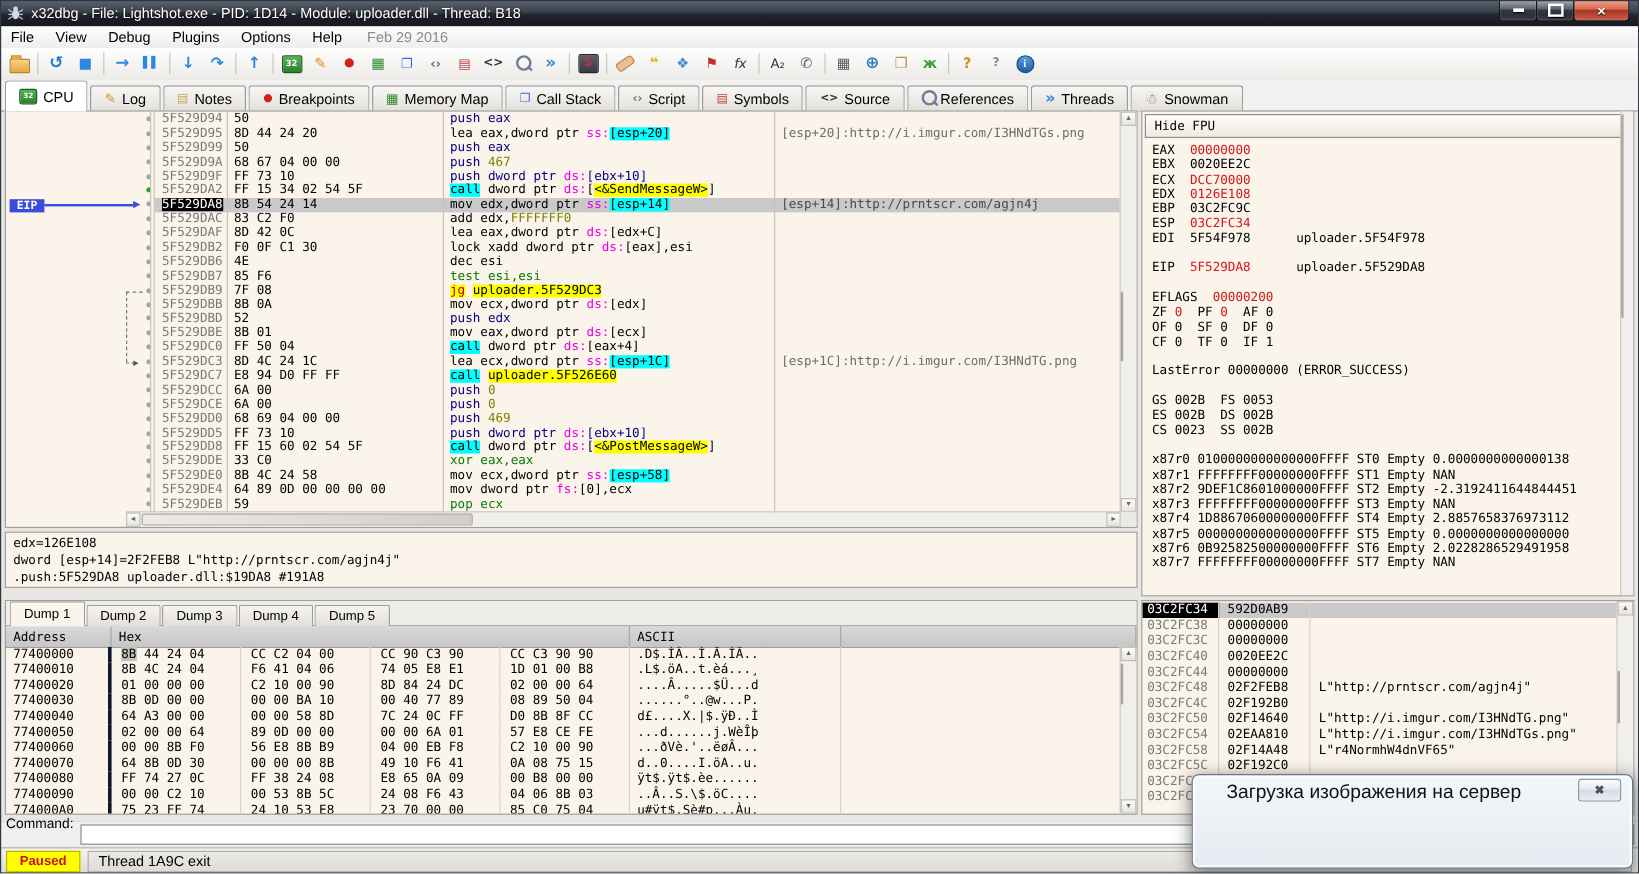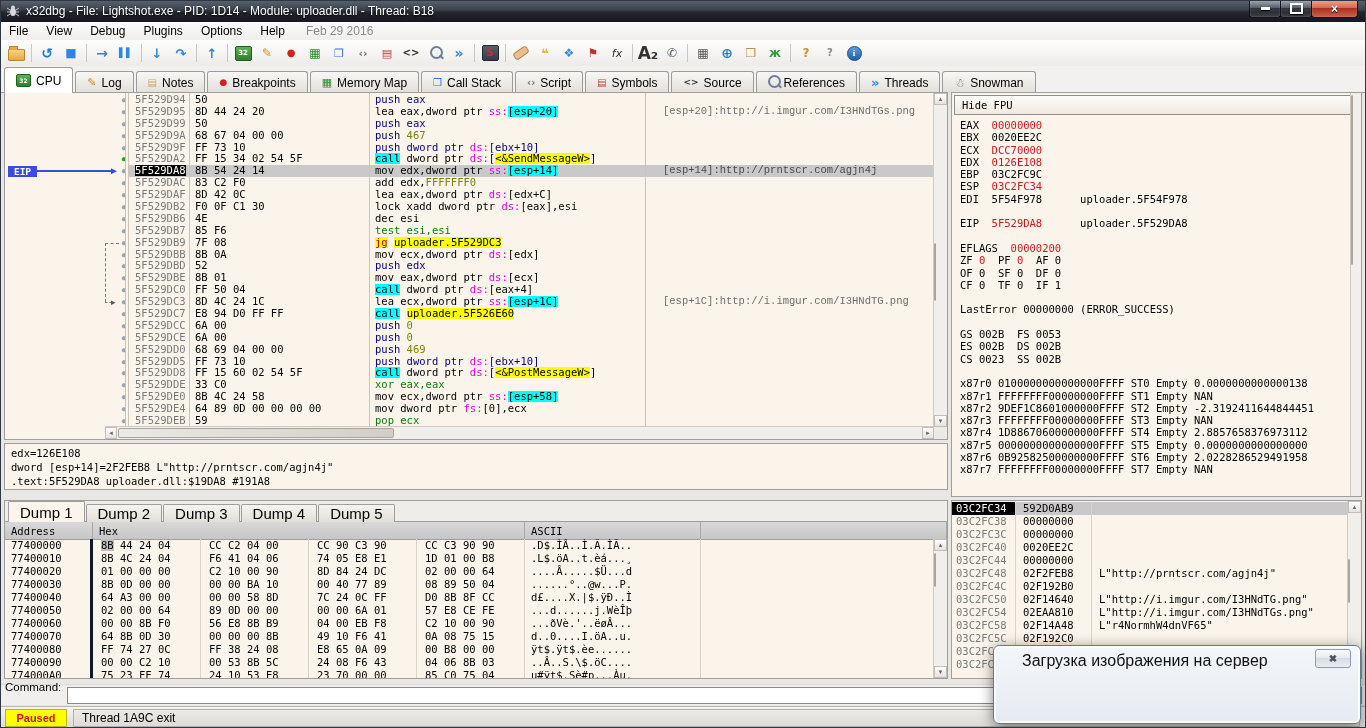--- a/index.html
+++ b/index.html
@@ -66,21 +66,21 @@
   #drows{position:absolute;left:0;top:1px;right:13px;bottom:12px;overflow:hidden;}
   .drow{display:grid;grid-template-columns:126px 60px 180px 276px 1fr;height:11.9px;line-height:11.9px;
     font-family:"DejaVu Sans Mono",monospace;font-size:10.5px;white-space:pre;overflow:hidden;}
   .gcell{text-align:right;padding-right:5px;}
   .dot{font-size:7px;color:#9AA6AE;vertical-align:1px;}
   .dot.green{color:#17A817;}
   .acell{color:#7A7A7A;padding-left:4px;}
   .acell .eipaddr{background:#000;color:#FFF;}
   .bcell{color:#000;padding-left:4px;}
   .icell{padding-left:4px;}
-  .ccell{color:#6E6E6E;padding-left:16px;font-family:Liberation Mono, monospace;}
+  .ccell{color:#6E6E6E;padding-left:4px;}
   .drow.sel{background:linear-gradient(to right,rgba(0,0,0,0) 0 124px,#C9C9C9 124px);}
   .drow.sel .ccell{color:#4A4A4A;}
   .c-plain{color:#000;} .c-push{color:#000080;} .c-grn{color:#0A7A0A;} .c-num{color:#808000;}
   .c-seg{color:#E800E8;} .c-mem{background:#00FFFF;color:#000;} .c-callmn{background:#00FFFF;color:#000;}
   .c-sym{background:#FFFF00;color:#000;} .c-jcc{background:#FFFF00;color:#C00000;} .c-jdst{background:#FFFF00;color:#000;}
   .vline{position:absolute;top:0;bottom:12px;width:1px;background:#CCC3B6;}
   #eipbadge{position:absolute;left:3px;width:29px;height:11px;background:#3A4BE0;color:#FFF;
     font-family:"DejaVu Sans Mono",monospace;font-size:9.5px;font-weight:bold;display:flex;align-items:center;justify-content:center;}
   #eipline{position:absolute;left:32px;width:74px;height:2px;background:#3A4BE0;}
   #eiparrow{position:absolute;color:#3A4BE0;font-size:10px;line-height:10px;}
@@ -105,21 +105,21 @@
   #rlines{position:absolute;left:8px;top:26px;right:12px;bottom:2px;overflow:hidden;}
   .rline{height:12.3px;line-height:12.3px;font-family:"DejaVu Sans Mono",monospace;font-size:10.5px;white-space:pre;}
   .rr{color:#D01818;} .rk{color:#000;}
 
   
   #infobox{padding:2px 6px;}
   .iline{height:14px;line-height:14px;font-family:"DejaVu Sans Mono",monospace;font-size:10.5px;white-space:pre;color:#000;}
 
   
   #dumptabs{height:20px;display:flex;align-items:flex-end;background:#EFEDE9;border-bottom:1px solid #9E9E9E;padding-left:3px;}
-  .dtab{height:17px;padding:0 11px;font-size:15px;display:flex;align-items:center;margin-right:1px;
+  .dtab{height:17px;padding:0 11px;font-size:11px;display:flex;align-items:center;margin-right:1px;
     border:1px solid #9E9E9E;border-bottom:none;border-radius:2px 2px 0 0;
     background:linear-gradient(#F6F4F0,#E2DFD9);position:relative;top:1px;}
   .dtab.active{background:#FBF4EA;height:20px;z-index:2;}
   #dumphdr{height:17px;background:linear-gradient(#D9D9D9,#C6C6C6);border-bottom:1px solid #9E9E9E;
     display:grid;grid-template-columns:88px 432px 176px 1fr;align-items:center;
     font-family:"DejaVu Sans Mono",monospace;font-size:10.5px;color:#000;}
   #dumphdr span{padding-left:6px;border-right:1px solid #A8A8A8;height:100%;display:flex;align-items:center;}
   #dumprows{position:absolute;left:0;top:38px;right:13px;bottom:0;overflow:hidden;}
   .durow{display:grid;grid-template-columns:88px 108px 108px 108px 108px 176px;height:13px;line-height:13px;
     font-family:"DejaVu Sans Mono",monospace;font-size:10.5px;white-space:pre;color:#000;}
@@ -294,21 +294,21 @@
         <span class="ticon" style="color: rgb(60, 140, 208); font-size: 12px;">❖</span>
       </span>
       <span class="tbtn">
         <span class="ticon" style="color: rgb(192, 48, 48); font-size: 12px;">⚑</span>
       </span>
       <span class="tbtn">
         <span class="ticon" style="color: rgb(51, 51, 51); font-size: 11px; font-style: italic;">fx</span>
       </span>
       <span class="tsep"></span>
       <span class="tbtn">
-        <span class="ticon" style="color: rgb(51, 51, 51); font-size: 17px; font-weight: bold;">A₂</span>
+        <span class="ticon" style="color: rgb(51, 51, 51); font-size: 11px; font-weight: normal;">A₂</span>
       </span>
       <span class="tbtn">
         <span class="ticon" style="color: rgb(85, 96, 112); font-size: 12px;">✆</span>
       </span>
       <span class="tsep"></span>
       <span class="tbtn">
         <span class="ticon" style="color: rgb(90, 90, 90); font-size: 12px;">▦</span>
       </span>
       <span class="tbtn">
         <span class="ticon" style="color: rgb(44, 123, 196); font-size: 14px; font-weight: bold;">⊕</span>
@@ -478,21 +478,21 @@
         <div class="rline"><span class="rk">x87r7 FFFFFFFF00000000FFFF ST7 Empty NAN</span></div>
       </div>
     <div class="sb-v full" style="width:10px;">
       <span class="sb-thumb" style="top:2px;height:170px;"></span>
     </div>
   </div>
 
   <div id="infobox" class="panel">
       <div class="iline">edx=126E108</div>
       <div class="iline">dword [esp+14]=2F2FEB8 L"http://prntscr.com/agjn4j"</div>
-      <div class="iline">.text:5F529DA8 uploader.dll:$19DA8 #191A8</div>
+      <div class="iline">.push:5F529DA8 uploader.dll:$19DA8 #191A8</div>
     </div>
 
   <div id="dump" class="panel">
     <div id="dumptabs">
         <div class="dtab active">Dump 1</div>
         <div class="dtab">Dump 2</div>
         <div class="dtab">Dump 3</div>
         <div class="dtab">Dump 4</div>
         <div class="dtab">Dump 5</div>
       </div>

